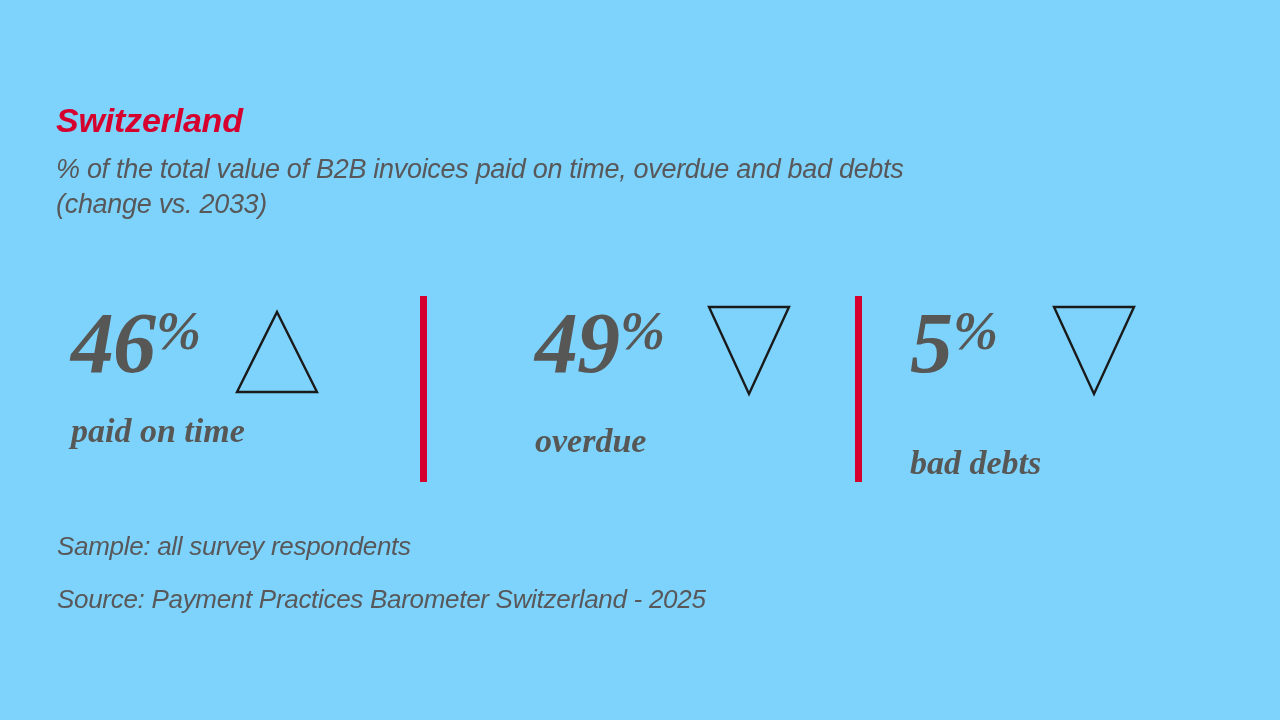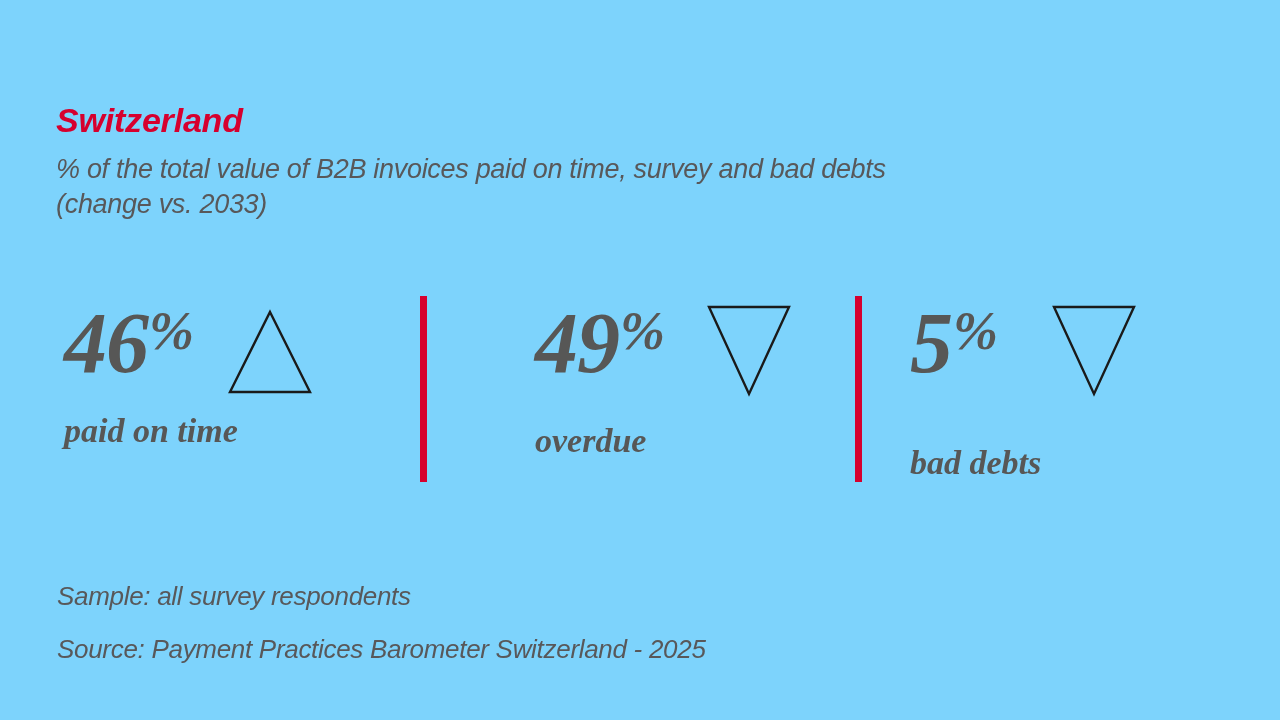--- a/index.html
+++ b/index.html
@@ -60,21 +60,21 @@
     left: 0;
     top: 280px;
     width: 1280px;
     height: 220px;
   }
   .stat-block {
     position: absolute;
     top: 0;
     height: 220px;
   }
-  .stat-block.b0 { left: 64px;  width: 340px; }
+  .stat-block.b0 { left: 71px;  width: 340px; }
   .stat-block.b1 { left: 492px; width: 340px; margin-left: 43px; }
   .stat-block.b2 { left: 910px; width: 320px; }
 
   .stat-main {
     position: absolute;
     top: 20px;
     left: 0;
     display: flex;
     align-items: flex-start;
   }
@@ -130,41 +130,41 @@
     height: 186px;
     background: #d6002e;
   }
   .divider.d1 { left: 420px; }
   .divider.d2 { left: 855px; }
 
   
   .footer {
     position: absolute;
     left: 57px;
-    top: 570px;
+    top: 520px;
     width: 1160px;
   }
   .footer-line {
     font-family: "Liberation Sans", sans-serif;
     font-size: 26px;
     line-height: 53px;
     color: #58585a;
     letter-spacing: -0.3px;
     white-space: nowrap;
   }
 </style>
 </head>
 <body>
 
 <div id="infographic">
 
   <div class="header">
     <div class="title">Switzerland</div>
     <div class="subtitle">
-      <span class="sub-line">% of the total value of B2B invoices paid on time, survey and bad debts</span>
+      <span class="sub-line">% of the total value of B2B invoices paid on time, overdue and bad debts</span>
       <span class="sub-line">(change vs. 2033)</span>
     </div>
   </div>
 
   <div class="stats-row">
 
     <div class="divider d1"></div>
     <div class="divider d2"></div>
 
     <div class="stat-block b0">

